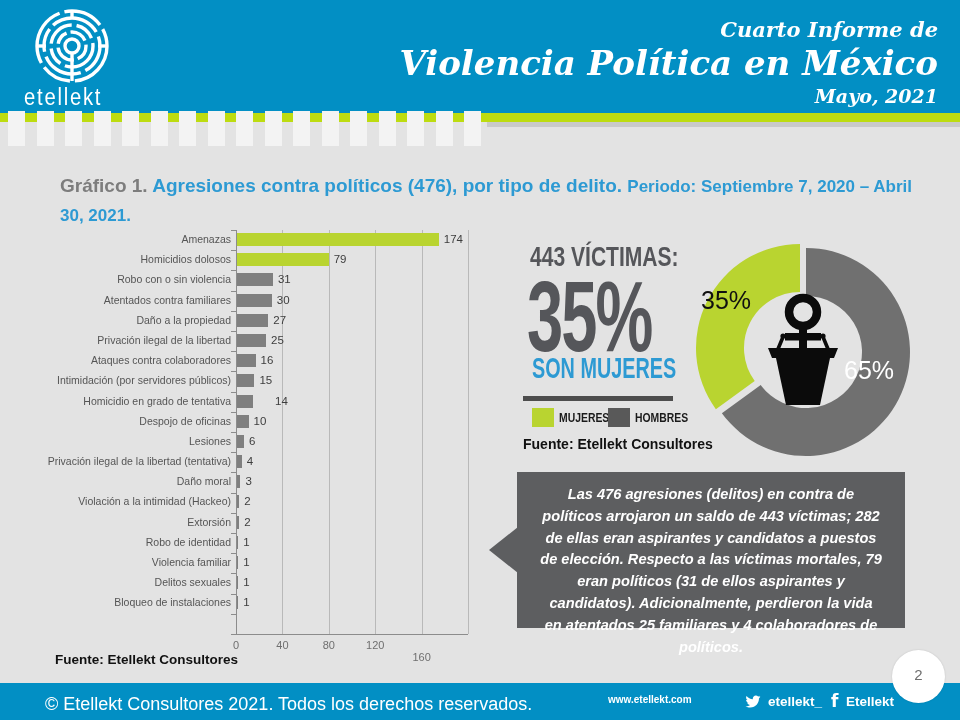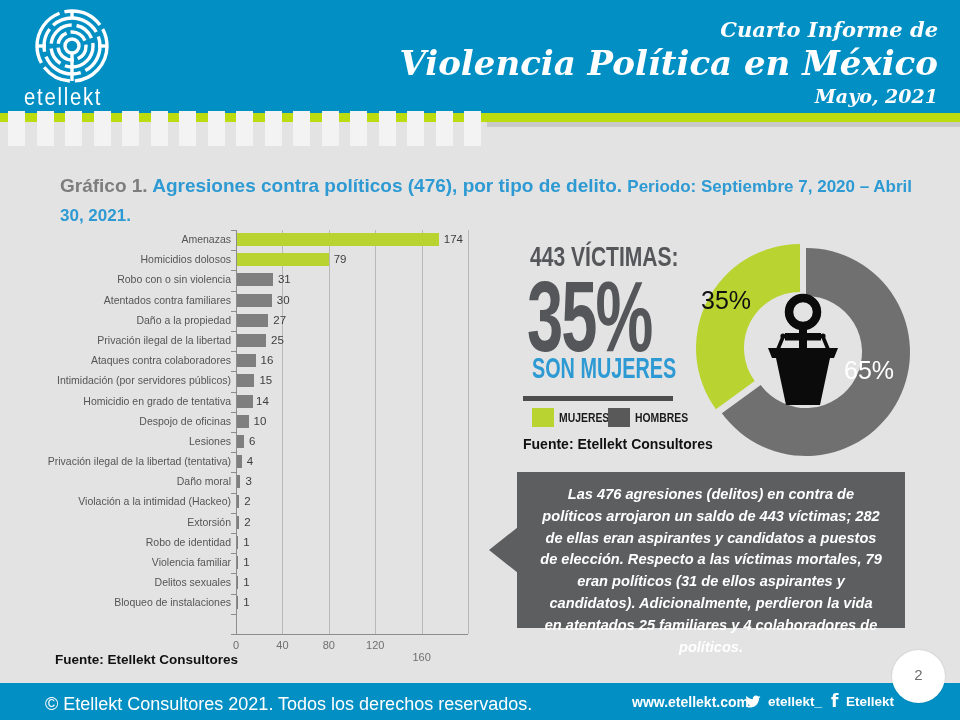--- a/index.html
+++ b/index.html
@@ -63,21 +63,21 @@
   
   .callout-box{position:absolute;left:517px;top:472px;width:344px;height:132px;background:#5d5e60;
                padding:12px 22px;color:#fff;font-size:14.6px;font-style:italic;font-weight:600;
                line-height:21.8px;text-align:center;}
   .callout-arrow{position:absolute;left:489px;top:527px;width:0;height:0;
                  border-top:23px solid transparent;border-bottom:23px solid transparent;
                  border-right:29px solid #5d5e60;}
   
   .footer{position:absolute;left:0;top:683px;width:960px;height:37px;background:#028fc4;color:#fff;}
   .f-copy{position:absolute;left:45px;top:11px;font-size:18px;}
-  .f-web{position:absolute;left:632px;top:11px;font-size:14px;font-weight:700;}
+  .f-web{position:absolute;left:608px;top:11px;font-size:10px;font-weight:700;}
   .f-tw-icon{position:absolute;left:744px;top:11px;}
   .f-tw{position:absolute;left:768px;top:11px;font-size:13.5px;font-weight:700;}
   .f-fb-icon{position:absolute;left:831px;top:8px;font-size:17px;font-weight:700;
              font-family:"DejaVu Sans",sans-serif;}
   .f-fb{position:absolute;left:846px;top:11px;font-size:13.5px;font-weight:700;}
   .page-circle{position:absolute;left:892px;top:650px;width:53px;height:53px;border-radius:50%;
                background:#fff;z-index:5;box-shadow:0 0 2px rgba(0,0,0,.15);}
   .page-num{position:absolute;left:0;top:16px;width:53px;text-align:center;font-size:15px;color:#6f6f6f;}
 </style>
 </head>
@@ -198,21 +198,21 @@
           <div class="bar-label">Intimidación (por servidores públicos)</div>
           <div class="bar-track">
             <div class="bar" style="width: 17.4px; background: rgb(127, 127, 127);"></div>
             <span class="bar-value" style="left: 23.4px;">15</span>
           </div>
         </div>
         <div class="bar-row">
           <div class="bar-label">Homicidio en grado de tentativa</div>
           <div class="bar-track">
             <div class="bar" style="width: 16.24px; background: rgb(127, 127, 127);"></div>
-            <span class="bar-value" style="left: 20px;">14</span>
+            <span class="bar-value" style="left: 39px;">14</span>
           </div>
         </div>
         <div class="bar-row">
           <div class="bar-label">Despojo de oficinas</div>
           <div class="bar-track">
             <div class="bar" style="width: 11.6px; background: rgb(127, 127, 127);"></div>
             <span class="bar-value" style="left: 17.6px;">10</span>
           </div>
         </div>
         <div class="bar-row">

